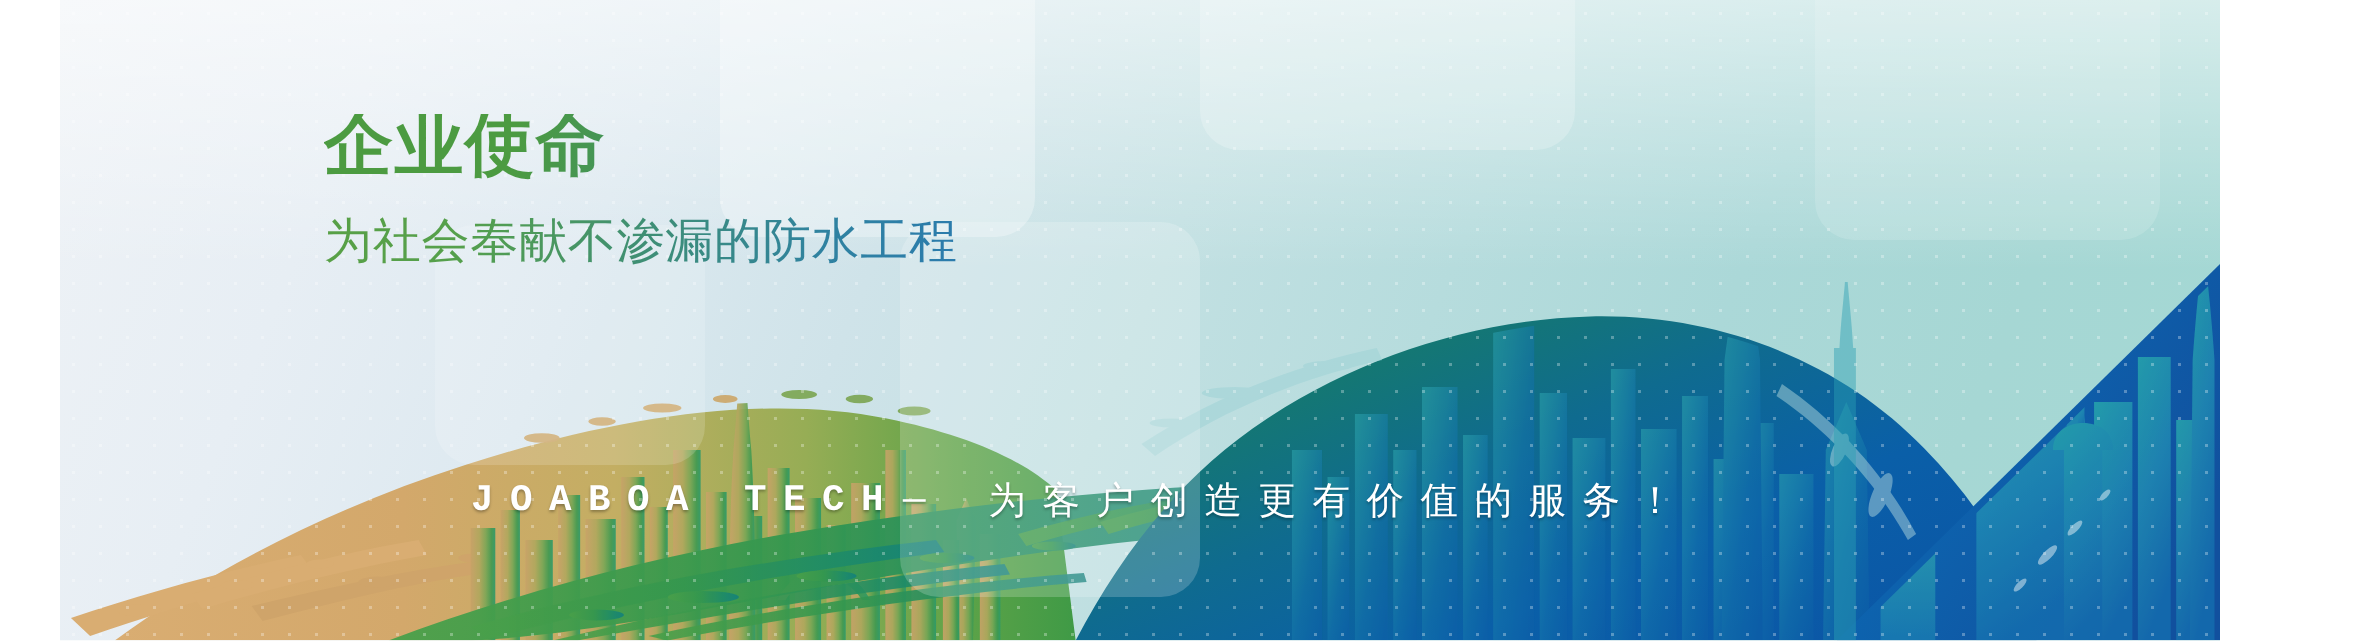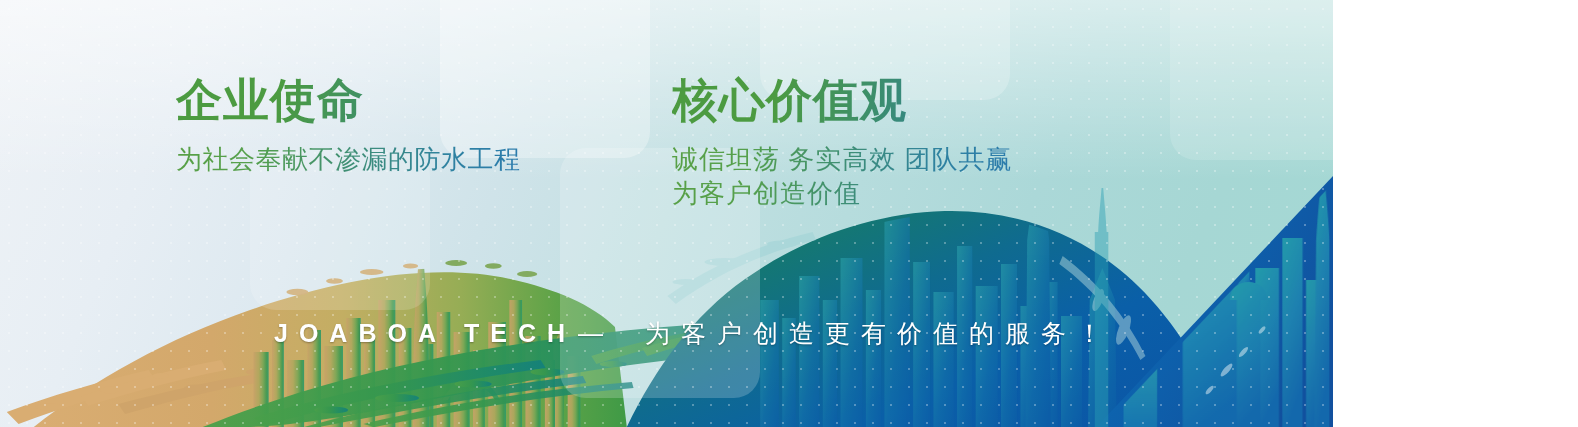--- a/index.html
+++ b/index.html
@@ -1,34 +1,35 @@
 <!DOCTYPE html>
 <html><head>
 <meta charset="utf-8">
 <title>Corporate Mission Banner</title>
 <style>
   html,body{margin:0;padding:0;background:#ffffff;}
   *{box-sizing:border-box;}
 
   .banner{
     position:relative;
-    width:1333px;
+    width:1440px;
     height:427px;
     overflow:hidden;
-    font-family:Liberation Sans, sans-serif;
+    font-family:Liberation Mono, monospace;
     background:linear-gradient(112deg,
         #eef2f6 0%,
         #e7eef4 14%,
         #dde9f0 26%,
         #cfe3e9 38%,
         #c2e0e2 50%,
         #b6dcdd 62%,
         #abd8d8 74%,
         #a6d7d4 86%,
         #a3d8d4 100%);
+    margin-left:40px;
   }
 
   
   .haze-top{
     position:absolute;left:0;top:0;width:100%;height:180px;
     background:linear-gradient(180deg,rgba(255,255,255,.55),rgba(255,255,255,0));
     pointer-events:none;
   }
 
   
@@ -68,21 +69,21 @@
     margin:0 0 16px 0;
     background:linear-gradient(100deg,#4c9b41 0%,#4c9b41 30%,#3d8f6a 58%,#2d7f9d 86%,#2a7aa4 100%);
     -webkit-background-clip:text;
     background-clip:text;
     color:transparent;
     -webkit-text-fill-color:transparent;
     white-space:nowrap;
   }
 
   .sub-line{
-    font-size:26px;
+    font-size:32px;
     line-height:1.33;
     letter-spacing:.5px;
     white-space:nowrap;
     background:linear-gradient(100deg,#58a046 0%,#55a04c 22%,#3f8f74 50%,#2f82a0 78%,#2b7bad 100%);
     -webkit-background-clip:text;
     background-clip:text;
     color:transparent;
     -webkit-text-fill-color:transparent;
   }
   .col-values .sub-line{letter-spacing:1px;}
@@ -370,25 +371,20 @@
   <div class="panel p3"></div>
   <div class="panel p4"></div>
   <div class="panel p5"></div>
   <div class="dots"></div>
 
   <div class="txt-col col-mission">
     <div class="heading">企业使命</div>
     <div class="sub-line">为社会奉献不渗漏的防水工程</div>
   </div>
 
-  <div class="txt-col col-values">
-    <div class="heading">核心价值观</div>
-    <div class="sub-line">诚信坦荡 务实高效 团队共赢</div>
-    <div class="sub-line">为客户创造价值</div>
-  </div>
 
   <div class="tagline">
     <span class="tag-en">JOABOA TECH</span>
     <span class="tag-dash">—</span>
     <span class="tag-cn">为客户创造更有价值的服务！</span>
   </div>
 
 </div>
 
 </body></html>

